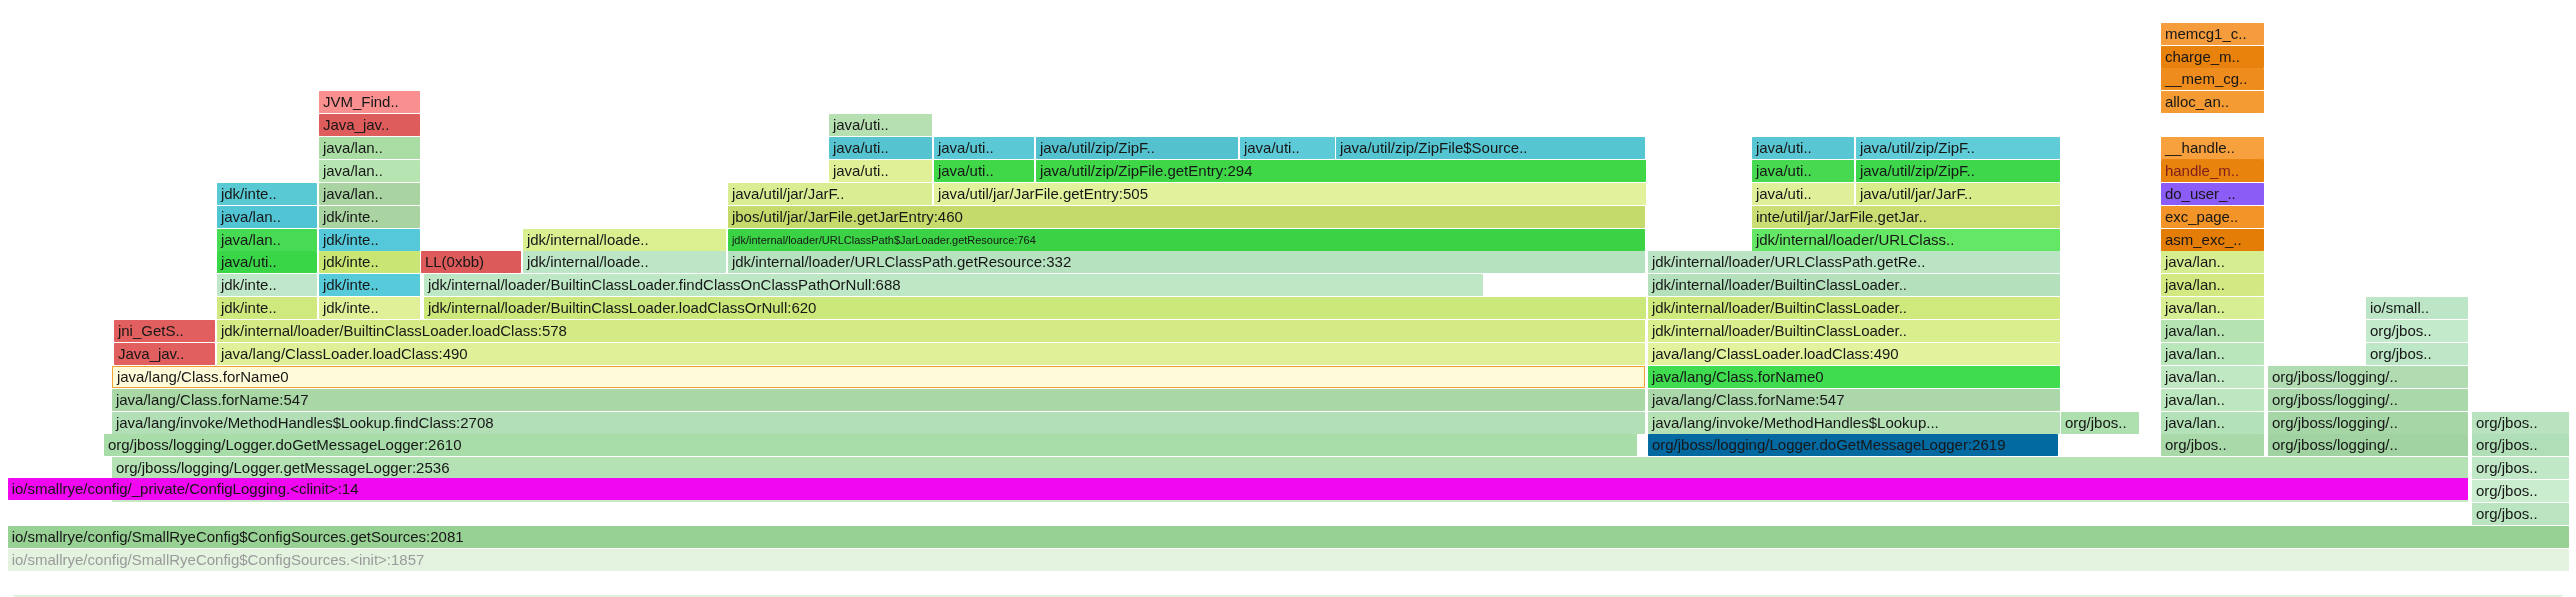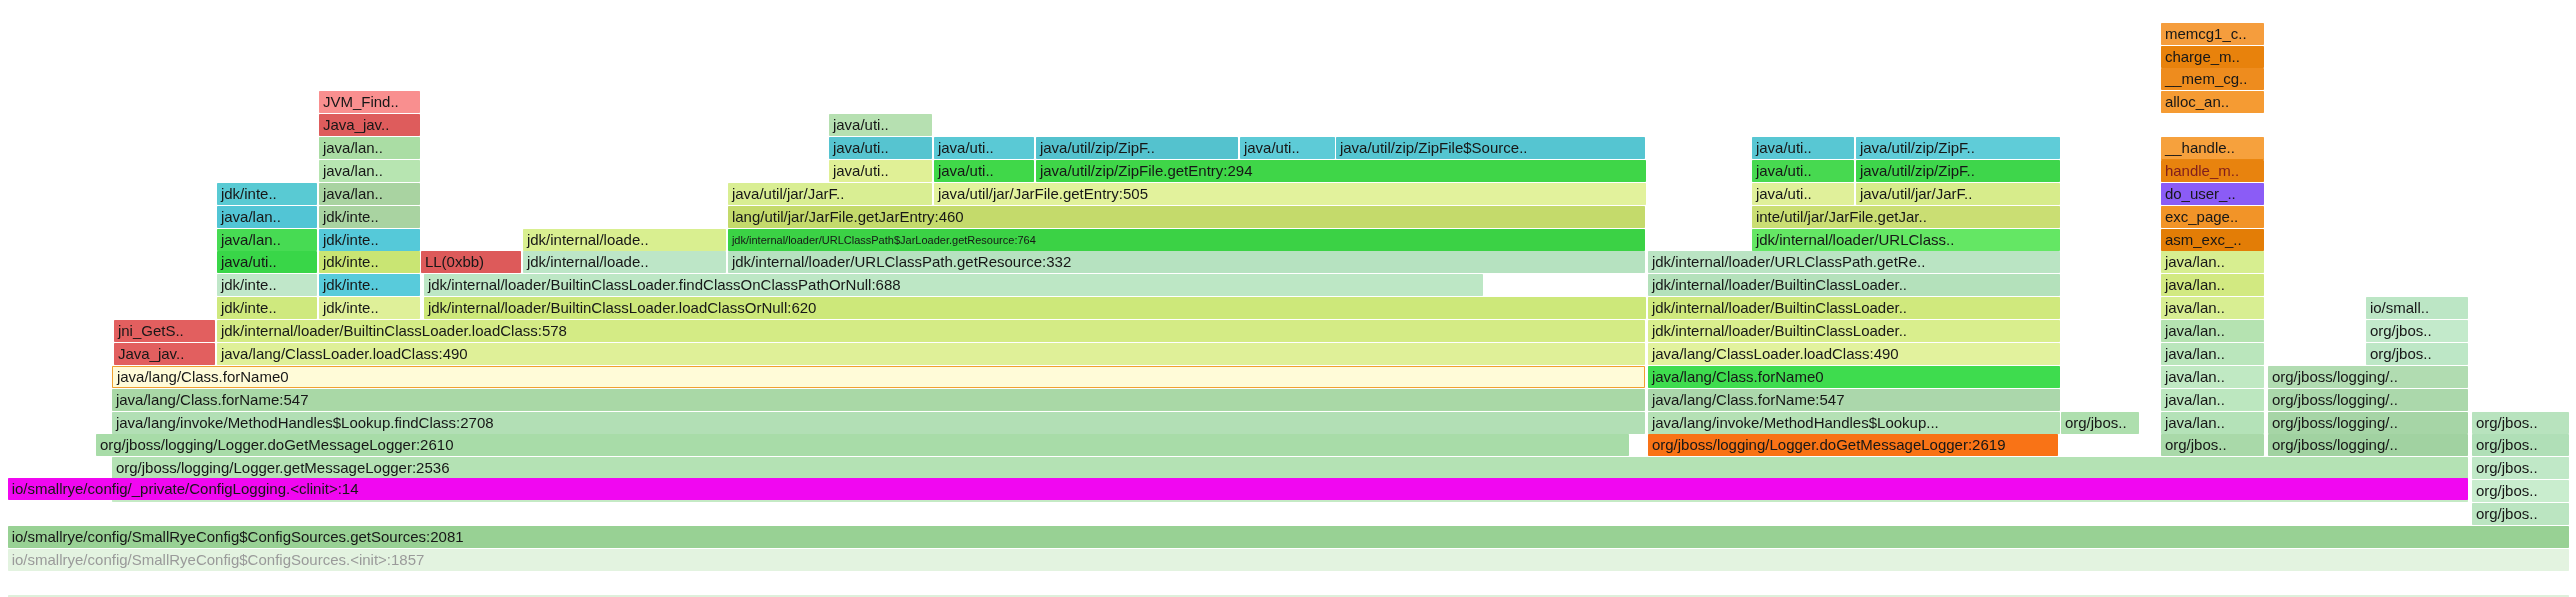--- a/index.html
+++ b/index.html
@@ -20,21 +20,21 @@
     padding-left:3.9px;
     font-size:15px;
     border-radius:0.8px;
     cursor:pointer;
   }
   .frame.highlight{border:1.6px solid #f0a030;}
 </style>
 </head>
 <body>
 
-<div id="flame-canvas" style="background: rgb(255, 255, 255);">
+<div id="flame-canvas" style="background: rgb(255, 255, 255); border-radius: 22px;">
     <div class="frame" style="left: 2161px; top: 23px; width: 103px; height: 21.5px; background: rgb(245, 157, 61); font-size: 15px; color: rgb(23, 23, 23);">memcg1_c..</div>
     <div class="frame" style="left: 2161px; top: 46px; width: 103px; height: 21.5px; background: rgb(232, 130, 12); font-size: 15px; color: rgb(23, 23, 23);">charge_m..</div>
     <div class="frame" style="left: 2161px; top: 68px; width: 103px; height: 21.5px; background: rgb(238, 140, 30); font-size: 15px; color: rgb(23, 23, 23);">__mem_cg..</div>
     <div class="frame" style="left: 2161px; top: 91px; width: 103px; height: 21.5px; background: rgb(245, 155, 51); font-size: 15px; color: rgb(23, 23, 23);">alloc_an..</div>
     <div class="frame" style="left: 2161px; top: 114px; width: 103px; height: 21.5px; background: rgb(234, 134, 15); font-size: 15px; color: rgb(23, 23, 23); margin-top: 24px;">do_anony..</div>
     <div class="frame" style="left: 2161px; top: 137px; width: 103px; height: 21.5px; background: rgb(246, 161, 61); font-size: 15px; color: rgb(23, 23, 23);">__handle..</div>
     <div class="frame" style="left: 2161px; top: 160px; width: 103px; height: 21.5px; background: rgb(232, 131, 14); font-size: 15px; color: #7f1d1d;">handle_m..</div>
     <div class="frame" style="left: 2161px; top: 183px; width: 103px; height: 21.5px; background: #8b5cf6; font-size: 15px; color: rgb(23, 23, 23);">do_user_..</div>
     <div class="frame" style="left: 2161px; top: 206px; width: 103px; height: 21.5px; background: rgb(242, 148, 40); font-size: 15px; color: rgb(23, 23, 23);">exc_page..</div>
     <div class="frame" style="left: 2161px; top: 229px; width: 103px; height: 21.5px; background: rgb(227, 125, 6); font-size: 15px; color: rgb(23, 23, 23);">asm_exc_..</div>
@@ -56,21 +56,21 @@
     <div class="frame" style="left: 1752px; top: 160px; width: 102px; height: 21.5px; background: rgb(71, 217, 80); font-size: 15px; color: rgb(23, 23, 23);">java/uti..</div>
     <div class="frame" style="left: 1856px; top: 160px; width: 204px; height: 21.5px; background: rgb(62, 214, 75); font-size: 15px; color: rgb(23, 23, 23);">java/util/zip/ZipF..</div>
     <div class="frame" style="left: 217px; top: 183px; width: 100px; height: 21.5px; background: rgb(89, 202, 211); font-size: 15px; color: rgb(23, 23, 23);">jdk/inte..</div>
     <div class="frame" style="left: 319px; top: 183px; width: 101px; height: 21.5px; background: rgb(169, 211, 161); font-size: 15px; color: rgb(23, 23, 23);">java/lan..</div>
     <div class="frame" style="left: 728px; top: 183px; width: 204px; height: 21.5px; background: rgb(217, 238, 147); font-size: 15px; color: rgb(23, 23, 23);">java/util/jar/JarF..</div>
     <div class="frame" style="left: 934px; top: 183px; width: 712px; height: 21.5px; background: rgb(226, 242, 156); font-size: 15px; color: rgb(23, 23, 23);">java/util/jar/JarFile.getEntry:505</div>
     <div class="frame" style="left: 1752px; top: 183px; width: 102px; height: 21.5px; background: rgb(224, 240, 154); font-size: 15px; color: rgb(23, 23, 23);">java/uti..</div>
     <div class="frame" style="left: 1856px; top: 183px; width: 204px; height: 21.5px; background: rgb(215, 236, 139); font-size: 15px; color: rgb(23, 23, 23);">java/util/jar/JarF..</div>
     <div class="frame" style="left: 217px; top: 206px; width: 100px; height: 21.5px; background: rgb(82, 197, 213); font-size: 15px; color: rgb(23, 23, 23);">java/lan..</div>
     <div class="frame" style="left: 319px; top: 206px; width: 101px; height: 21.5px; background: rgb(169, 211, 161); font-size: 15px; color: rgb(23, 23, 23);">jdk/inte..</div>
-    <div class="frame" style="left: 728px; top: 206px; width: 917px; height: 21.5px; background: rgb(196, 218, 107); font-size: 15px; color: rgb(23, 23, 23);">lang/util/jar/JarFile.getJarEntry:460</div>
+    <div class="frame" style="left: 728px; top: 206px; width: 917px; height: 21.5px; background: rgb(196, 218, 107); font-size: 15px; color: rgb(23, 23, 23);">jbos/util/jar/JarFile.getJarEntry:460</div>
     <div class="frame" style="left: 1752px; top: 206px; width: 308px; height: 21.5px; background: rgb(202, 222, 115); font-size: 15px; color: rgb(23, 23, 23);">inte/util/jar/JarFile.getJar..</div>
     <div class="frame" style="left: 217px; top: 229px; width: 100px; height: 21.5px; background: rgb(71, 219, 83); font-size: 15px; color: rgb(23, 23, 23);">java/lan..</div>
     <div class="frame" style="left: 319px; top: 229px; width: 101px; height: 21.5px; background: rgb(85, 201, 217); font-size: 15px; color: rgb(23, 23, 23);">jdk/inte..</div>
     <div class="frame" style="left: 523px; top: 229px; width: 203px; height: 21.5px; background: rgb(217, 239, 144); font-size: 15px; color: rgb(23, 23, 23);">jdk/internal/loade..</div>
     <div class="frame" style="left: 728px; top: 229px; width: 917px; height: 21.5px; background: rgb(59, 210, 69); font-size: 11px; color: rgb(23, 23, 23);">jdk/internal/loader/URLClassPath$JarLoader.getResource:764</div>
     <div class="frame" style="left: 1752px; top: 229px; width: 308px; height: 21.5px; background: rgb(100, 231, 100); font-size: 15px; color: rgb(23, 23, 23);">jdk/internal/loader/URLClass..</div>
     <div class="frame" style="left: 217px; top: 251px; width: 100px; height: 21.5px; background: rgb(57, 214, 72); font-size: 15px; color: rgb(23, 23, 23);">java/uti..</div>
     <div class="frame" style="left: 319px; top: 251px; width: 101px; height: 21.5px; background: rgb(201, 229, 115); font-size: 15px; color: rgb(23, 23, 23);">jdk/inte..</div>
     <div class="frame" style="left: 421px; top: 251px; width: 100px; height: 21.5px; background: rgb(221, 90, 90); font-size: 15px; color: rgb(23, 23, 23);">LL(0xbb)</div>
     <div class="frame" style="left: 523px; top: 251px; width: 203px; height: 21.5px; background: rgb(189, 230, 199); font-size: 15px; color: rgb(23, 23, 23);">jdk/internal/loade..</div>
@@ -105,22 +105,22 @@
     <div class="frame" style="left: 112px; top: 389px; width: 1533px; height: 21.5px; background: rgb(169, 216, 166); font-size: 15px; color: rgb(23, 23, 23);">java/lang/Class.forName:547</div>
     <div class="frame" style="left: 1648px; top: 389px; width: 412px; height: 21.5px; background: rgb(171, 215, 171); font-size: 15px; color: rgb(23, 23, 23);">java/lang/Class.forName:547</div>
     <div class="frame" style="left: 2161px; top: 389px; width: 103px; height: 21.5px; background: rgb(188, 231, 191); font-size: 15px; color: rgb(23, 23, 23);">java/lan..</div>
     <div class="frame" style="left: 2268px; top: 389px; width: 200px; height: 21.5px; background: rgb(171, 216, 171); font-size: 15px; color: rgb(23, 23, 23);">org/jboss/logging/..</div>
     <div class="frame" style="left: 112px; top: 412px; width: 1533px; height: 21.5px; background: rgb(178, 223, 181); font-size: 15px; color: rgb(23, 23, 23);">java/lang/invoke/MethodHandles$Lookup.findClass:2708</div>
     <div class="frame" style="left: 1648px; top: 412px; width: 412px; height: 21.5px; background: rgb(181, 225, 181); font-size: 15px; color: rgb(23, 23, 23);">java/lang/invoke/MethodHandles$Lookup...</div>
     <div class="frame" style="left: 2061px; top: 412px; width: 78px; height: 21.5px; background: rgb(174, 223, 174); font-size: 15px; color: rgb(23, 23, 23);">org/jbos..</div>
     <div class="frame" style="left: 2161px; top: 412px; width: 103px; height: 21.5px; background: rgb(180, 226, 184); font-size: 15px; color: rgb(23, 23, 23);">java/lan..</div>
     <div class="frame" style="left: 2268px; top: 412px; width: 200px; height: 21.5px; background: rgb(166, 213, 166); font-size: 15px; color: rgb(23, 23, 23);">org/jboss/logging/..</div>
     <div class="frame" style="left: 2472px; top: 412px; width: 97px; height: 21.5px; background: rgb(184, 227, 190); font-size: 15px; color: rgb(23, 23, 23);">org/jbos..</div>
-    <div class="frame" style="left: 96px; top: 434px; width: 1533px; height: 21.5px; background: rgb(168, 220, 168); font-size: 15px; color: rgb(23, 23, 23);">org/jboss/logging/Logger.doGetMessageLogger:2610</div>
-    <div class="frame" style="left: 1648px; top: 434px; width: 410px; height: 21.5px; background: #f97316; font-size: 15px; color: rgb(23, 23, 23);">org/jboss/logging/Logger.doGetMessageLogger:2619</div>
+    <div class="frame" style="left: 104px; top: 434px; width: 1533px; height: 21.5px; background: rgb(168, 220, 168); font-size: 15px; color: rgb(23, 23, 23);">org/jboss/logging/Logger.doGetMessageLogger:2610</div>
+    <div class="frame" style="left: 1648px; top: 434px; width: 410px; height: 21.5px; background: #0369a1; font-size: 15px; color: rgb(23, 23, 23);">org/jboss/logging/Logger.doGetMessageLogger:2619</div>
     <div class="frame" style="left: 2161px; top: 434px; width: 103px; height: 21.5px; background: rgb(169, 217, 169); font-size: 15px; color: rgb(23, 23, 23);">org/jbos..</div>
     <div class="frame" style="left: 2268px; top: 434px; width: 200px; height: 21.5px; background: rgb(161, 210, 161); font-size: 15px; color: rgb(23, 23, 23);">org/jboss/logging/..</div>
     <div class="frame" style="left: 2472px; top: 434px; width: 97px; height: 21.5px; background: rgb(176, 223, 183); font-size: 15px; color: rgb(23, 23, 23);">org/jbos..</div>
     <div class="frame" style="left: 112px; top: 457px; width: 2356px; height: 21.5px; background: rgb(180, 226, 180); font-size: 15px; color: rgb(23, 23, 23);">org/jboss/logging/Logger.getMessageLogger:2536</div>
     <div class="frame" style="left: 2472px; top: 457px; width: 97px; height: 21.5px; background: rgb(192, 232, 199); font-size: 15px; color: rgb(23, 23, 23);">org/jbos..</div>
     <div class="frame" style="left: 112px; top: 480px; width: 2356px; height: 21.5px; background: rgb(197, 234, 197); font-size: 15px; color: rgb(23, 23, 23);">org/jboss/logging/Logger.getMessageLogger:2521</div>
     <div class="frame" style="left: 2472px; top: 480px; width: 97px; height: 21.5px; background: rgb(201, 237, 206); font-size: 15px; color: rgb(23, 23, 23);">org/jbos..</div>
     <div class="frame" style="left: 7.8px; top: 478px; width: 2460px; height: 21.5px; background: rgb(241, 7, 241); font-size: 15px; color: rgb(23, 23, 23);">io/smallrye/config/_private/ConfigLogging.&lt;clinit&gt;:14</div>
     <div class="frame" style="left: 2472px; top: 503px; width: 97px; height: 21.5px; background: rgb(187, 229, 193); font-size: 15px; color: rgb(23, 23, 23);">org/jbos..</div>
     <div class="frame" style="left: 7.8px; top: 526px; width: 2561px; height: 21.5px; background: rgb(152, 209, 148); font-size: 15px; color: rgb(23, 23, 23);">io/smallrye/config/SmallRyeConfig$ConfigSources.getSources:2081</div>

